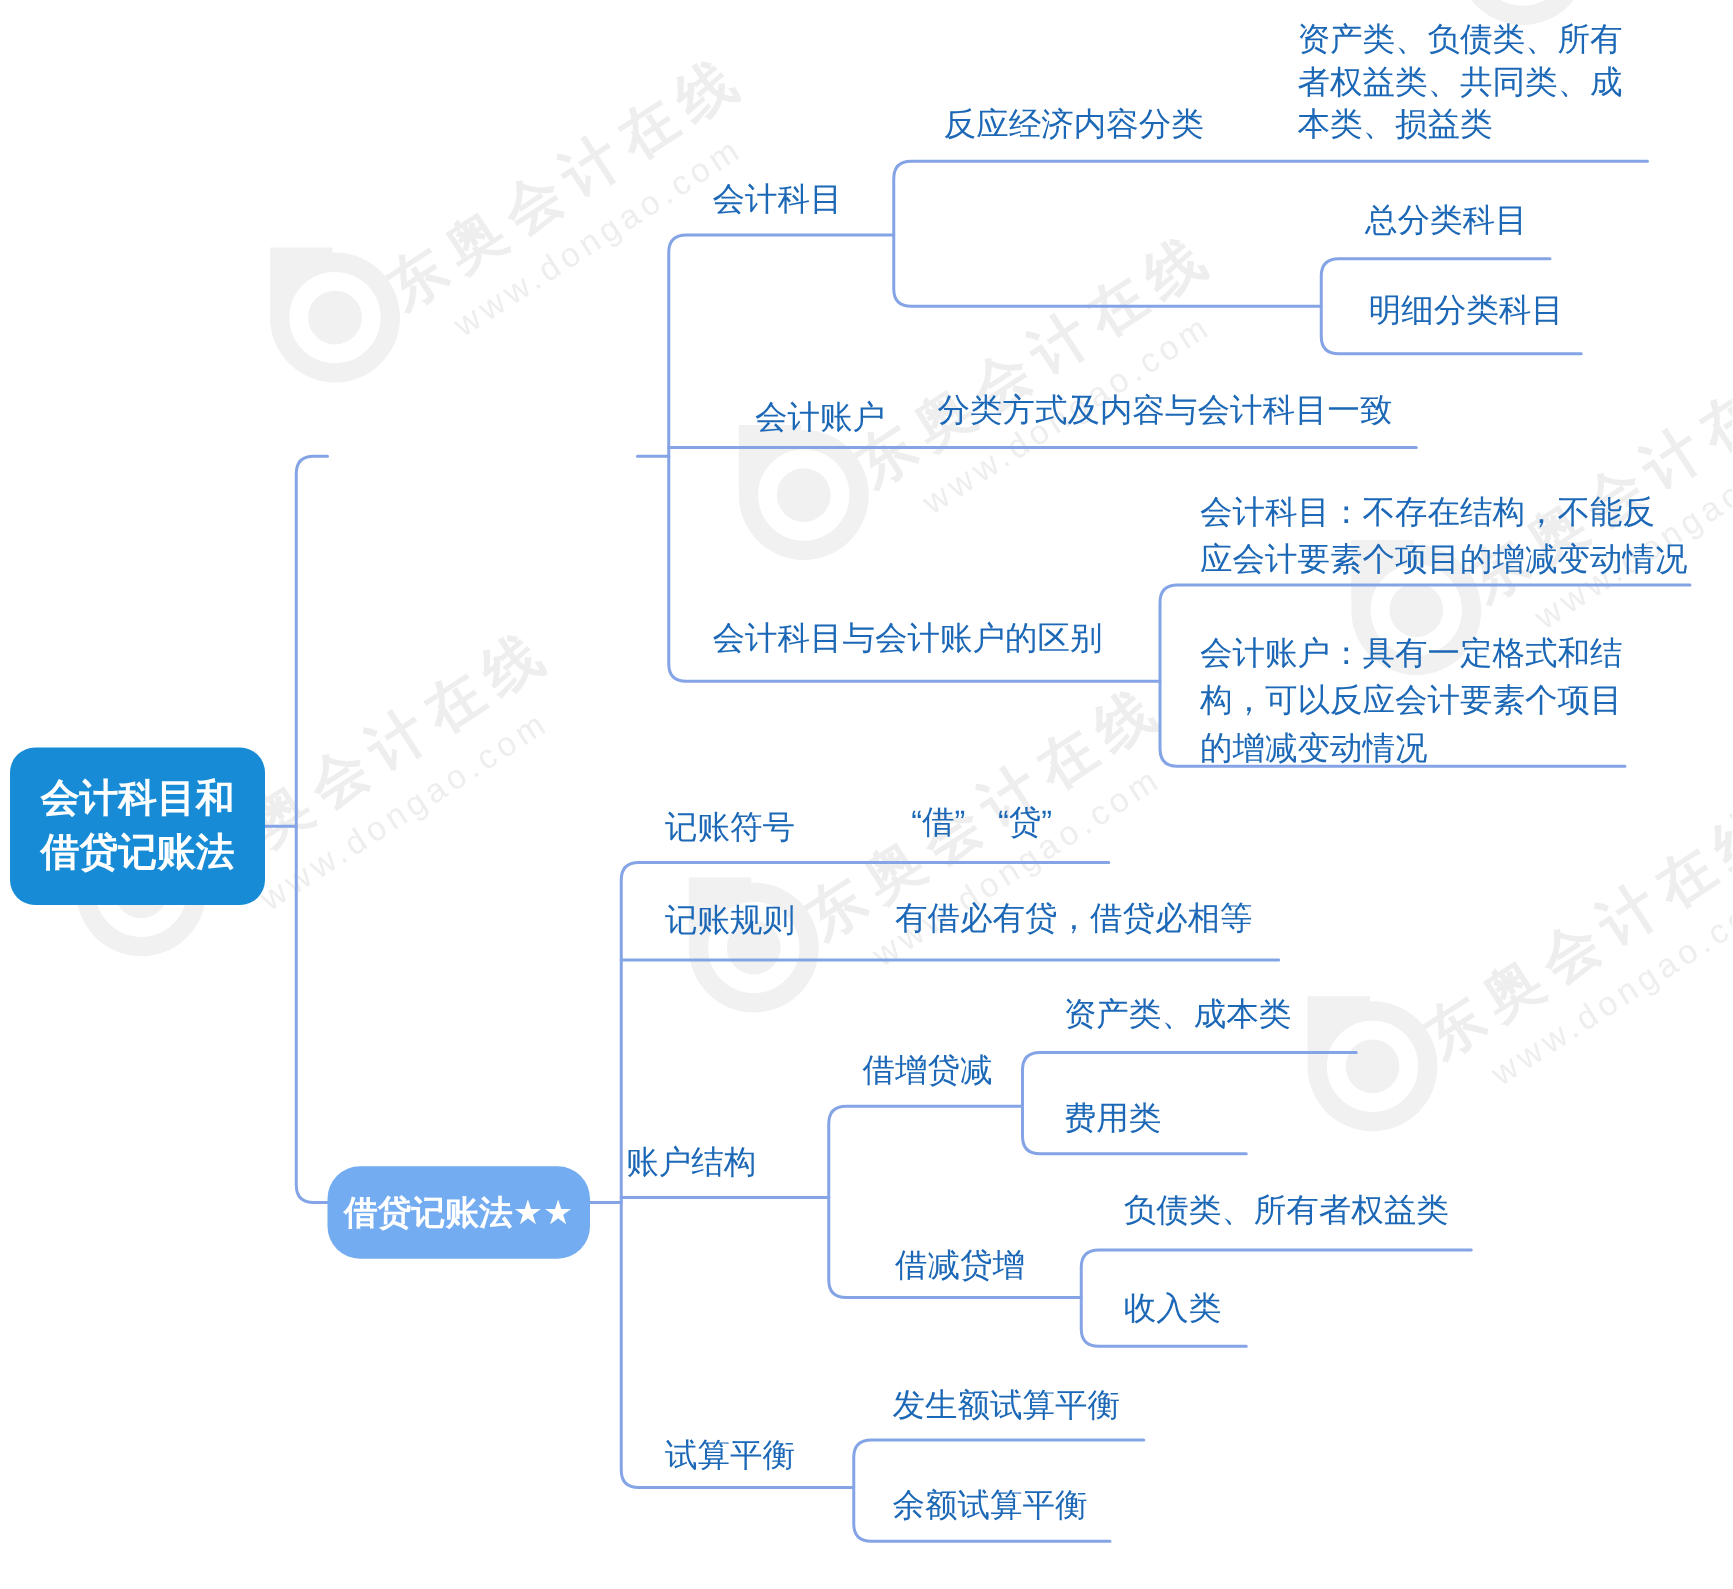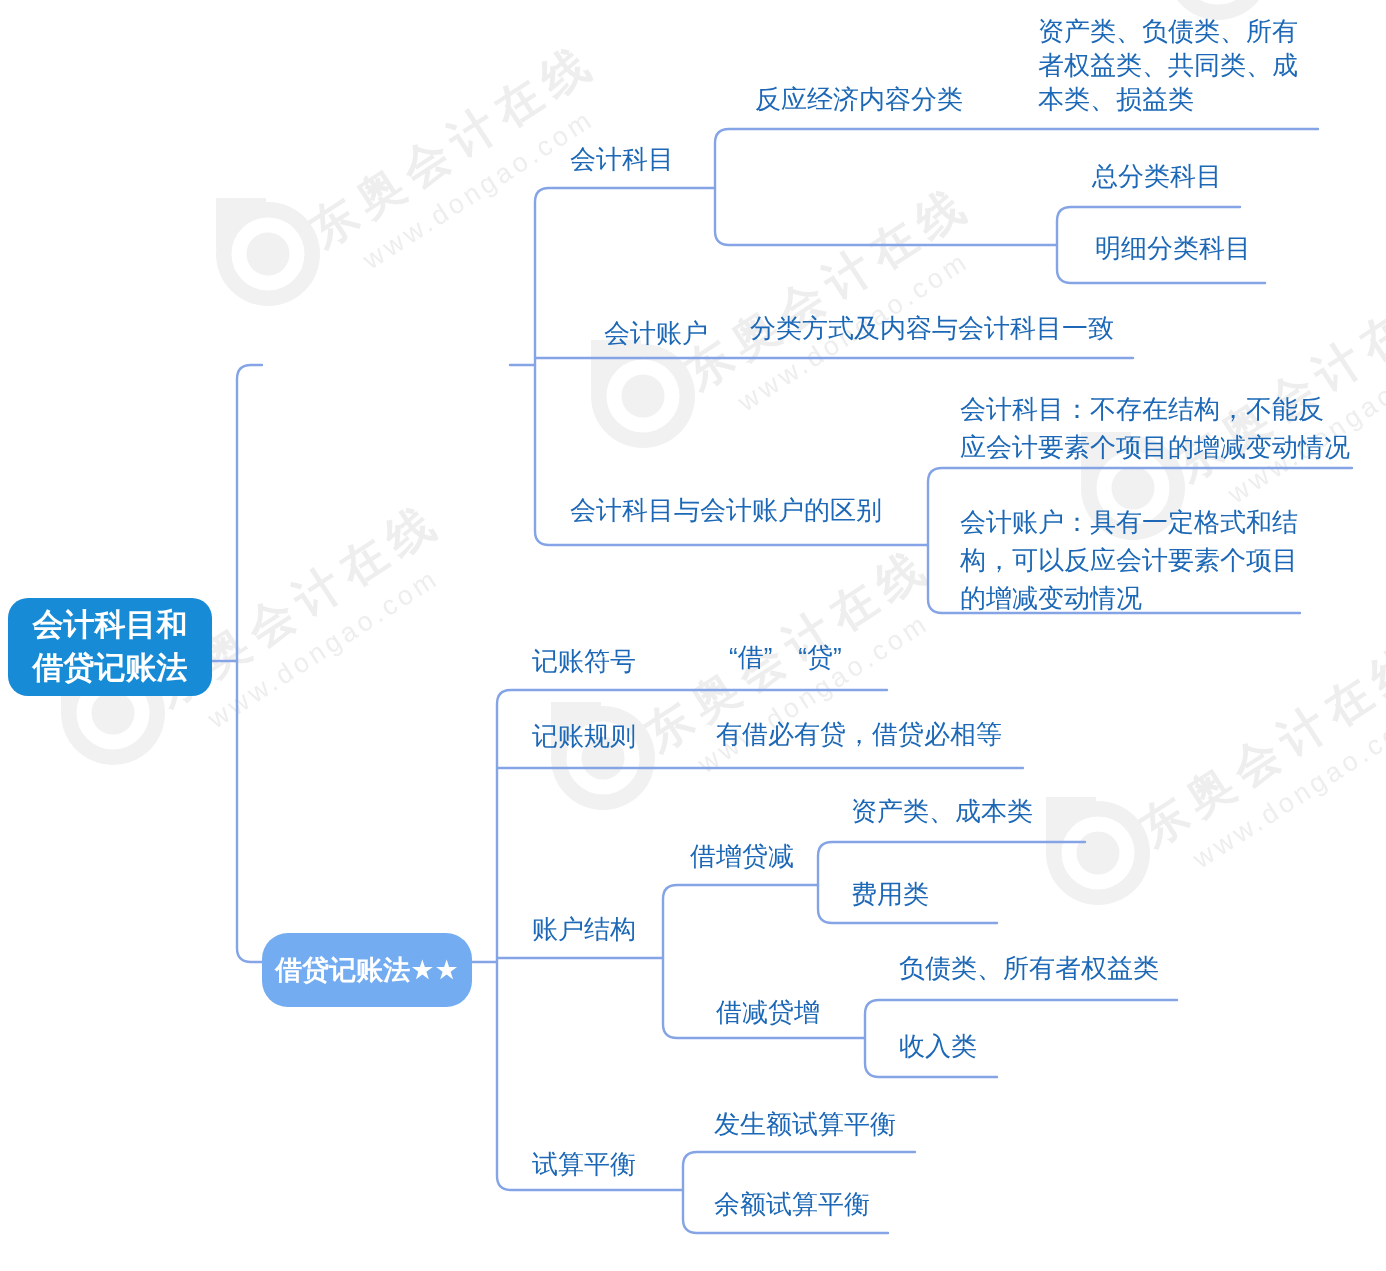--- a/index.html
+++ b/index.html
@@ -17,21 +17,21 @@
   .wm-brand{font-size:46px;font-weight:bold;letter-spacing:9px;color:var(--watermark-gray,#eeeeee);}
   .wm-url{font-size:27px;letter-spacing:4px;margin:4px 0 0 28px;color:var(--watermark-gray,#eeeeee);}
   
   .connectors{position:absolute;left:0;top:0;z-index:1;}
   .connectors path{fill:none;stroke:var(--connector-line,#84a4e6);stroke-width:2.4;stroke-linecap:round;}
   
   .node{
     position:absolute;z-index:2;display:flex;align-items:center;justify-content:center;
     color:#ffffff;font-weight:bold;text-align:center;white-space:pre-line;
   }
-  .root-node{left:8px;top:598px;width:204px;height:98px;border-radius:20px;
+  .root-node{left:8px;top:598px;width:204px;height:126px;border-radius:20px;
     background:var(--root-fill,#178bd5);font-size:31px;line-height:1.38;}
   .branch-node{background:var(--branch-fill,#73acf0);border-radius:26px;font-size:27px;}
   .branch-1{left:262px;top:334px;width:248px;height:58px;}
   .branch-2{left:262px;top:933px;width:210px;height:74px;}
   
   .lbl{
     position:absolute;z-index:2;color:var(--topic-text,#1c68b6);
     font-size:26px;line-height:1.3;white-space:pre-line;
   }
 </style>
@@ -161,21 +161,21 @@
   <div class="lbl" style="left:960px;top:390px;line-height:38px;">会计科目：不存在结构，不能反
 应会计要素个项目的增减变动情况</div>
   <div class="lbl" style="left:960px;top:503px;line-height:38px;">会计账户：具有一定格式和结
 构，可以反应会计要素个项目
 的增减变动情况</div>
 
   <div class="lbl" style="left:532px;top:645px;">记账符号</div>
   <div class="lbl" style="left:729px;top:641px;">“借”　“贷”</div>
   <div class="lbl" style="left:532px;top:720px;">记账规则</div>
   <div class="lbl" style="left:716px;top:718px;">有借必有贷，借贷必相等</div>
-  <div class="lbl" style="left:532px;top:913px;text-align:right;">账户结构</div>
+  <div class="lbl" style="left:501px;top:913px;text-align:right;">账户结构</div>
   <div class="lbl" style="left:690px;top:840px;">借增贷减</div>
   <div class="lbl" style="left:851px;top:795px;">资产类、成本类</div>
   <div class="lbl" style="left:851px;top:878px;">费用类</div>
   <div class="lbl" style="left:716px;top:996px;">借减贷增</div>
   <div class="lbl" style="left:899px;top:952px;">负债类、所有者权益类</div>
   <div class="lbl" style="left:899px;top:1030px;">收入类</div>
   <div class="lbl" style="left:532px;top:1148px;">试算平衡</div>
   <div class="lbl" style="left:714px;top:1108px;">发生额试算平衡</div>
   <div class="lbl" style="left:714px;top:1188px;">余额试算平衡</div>
 

